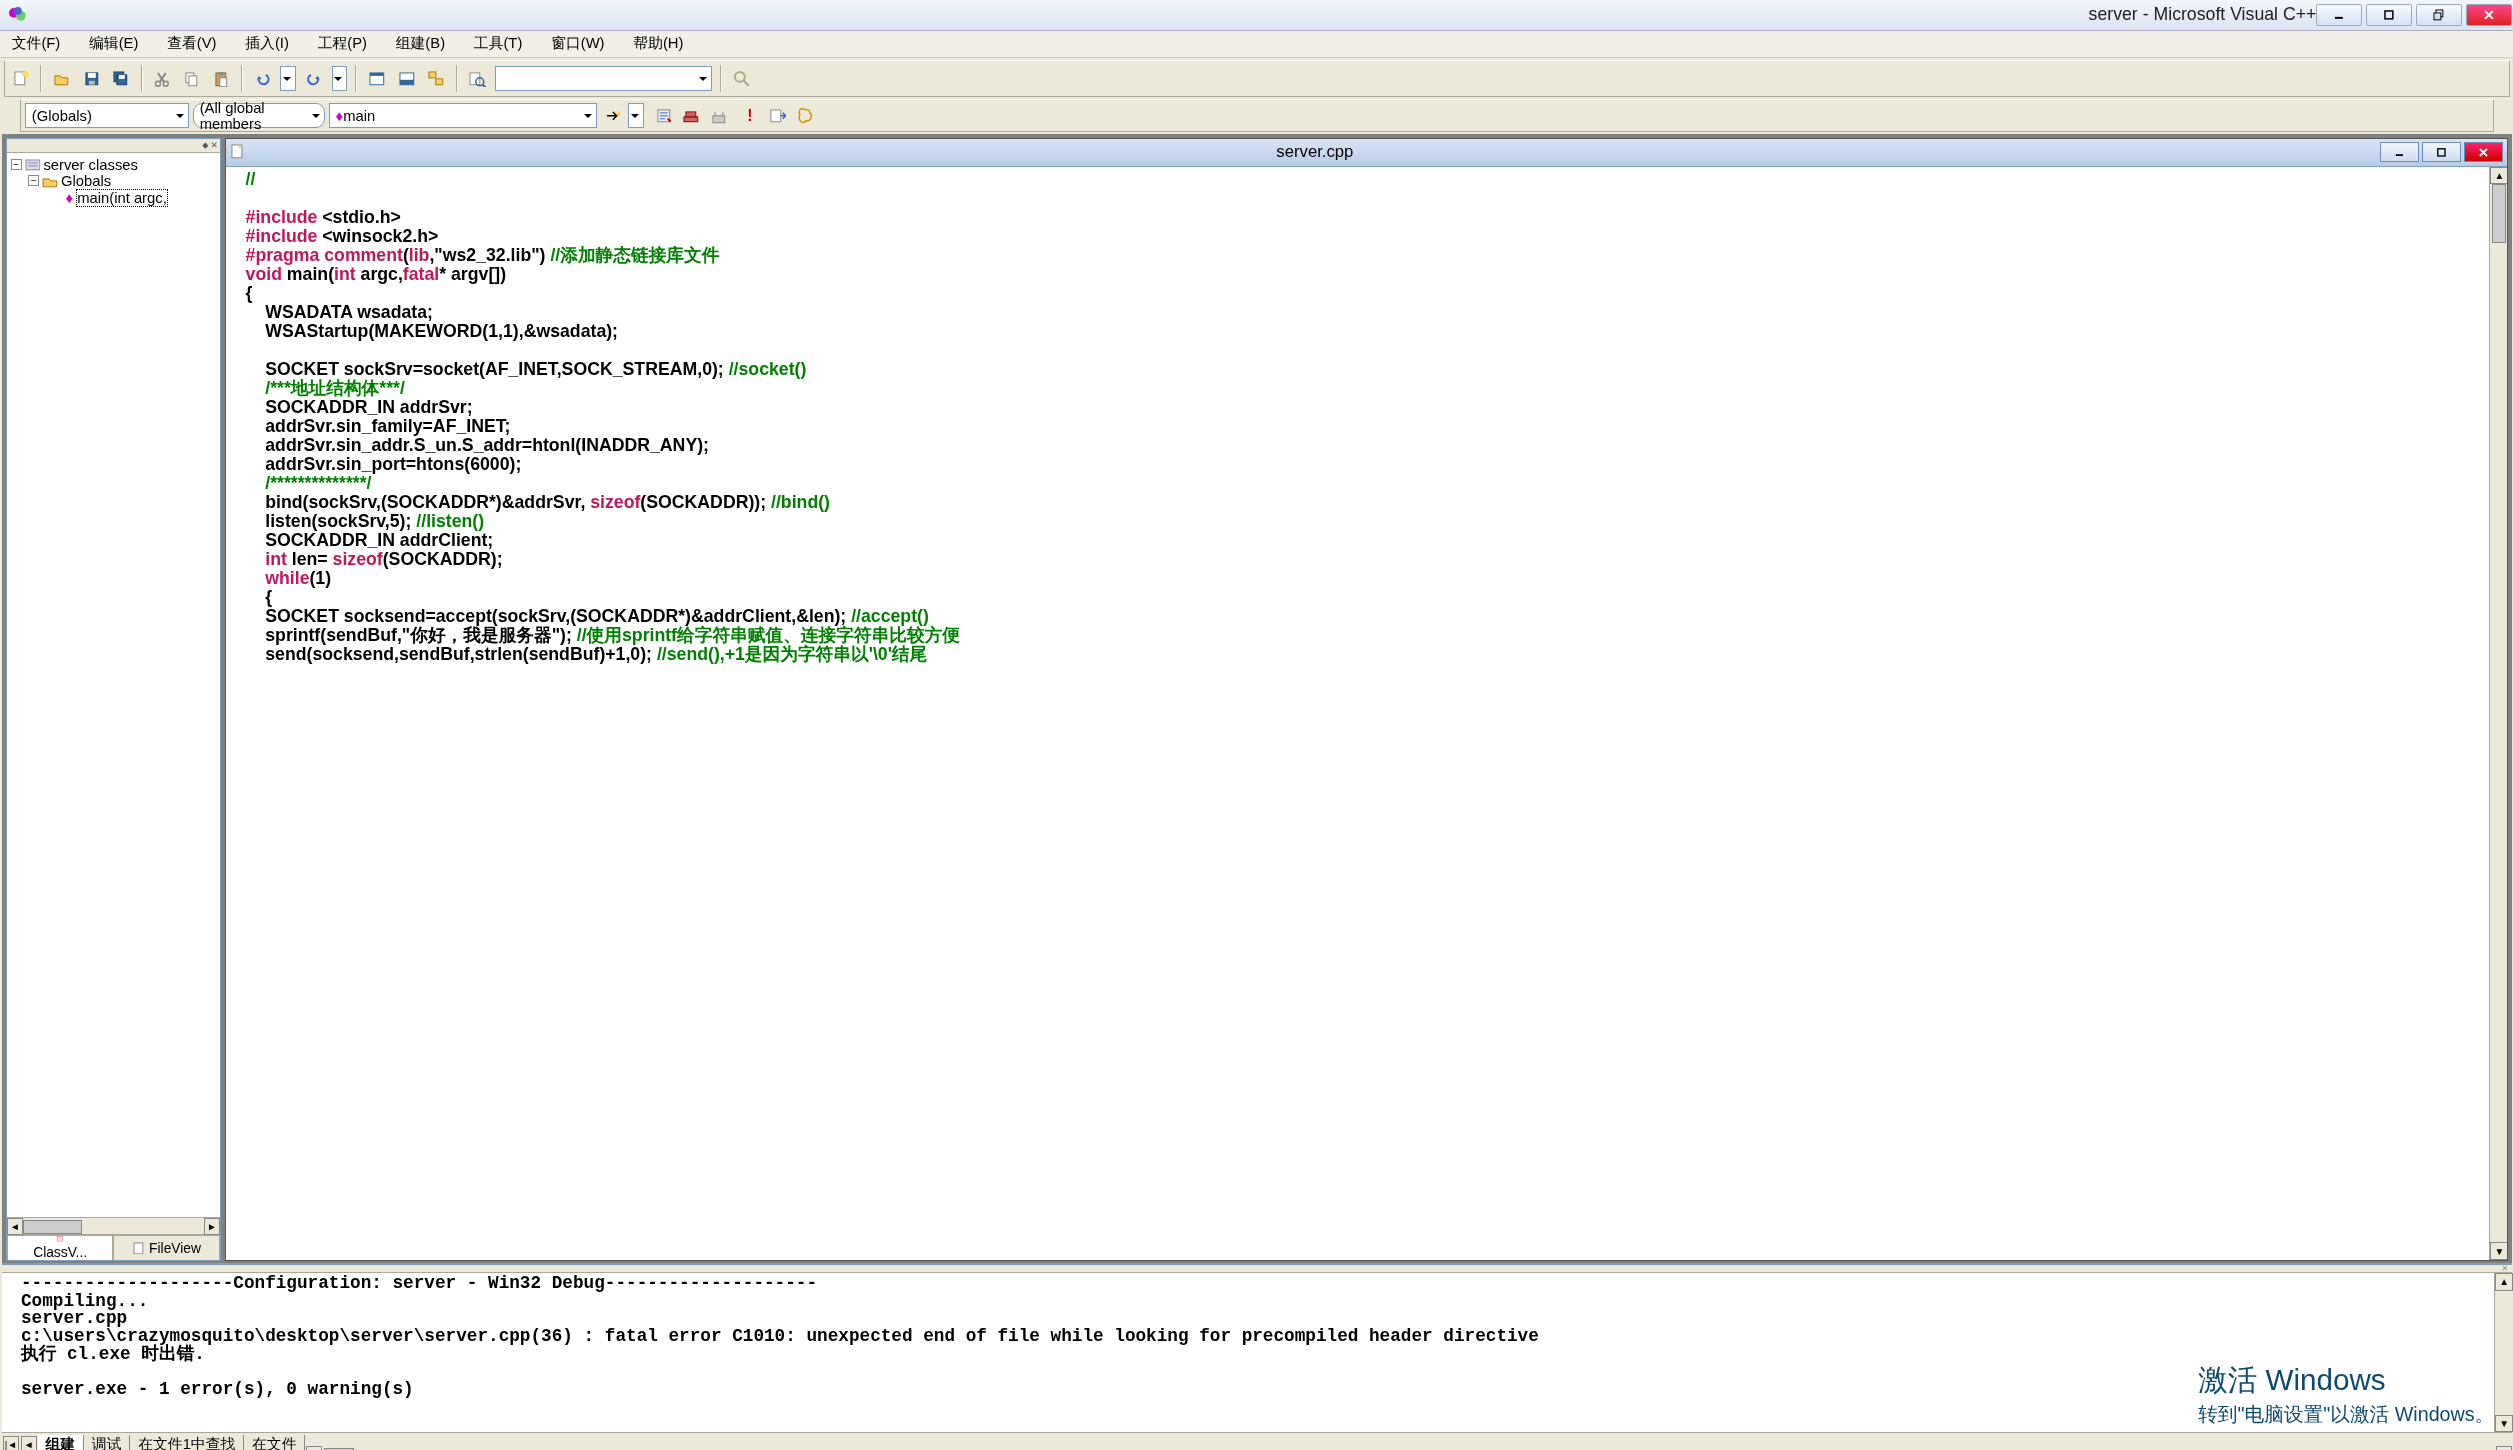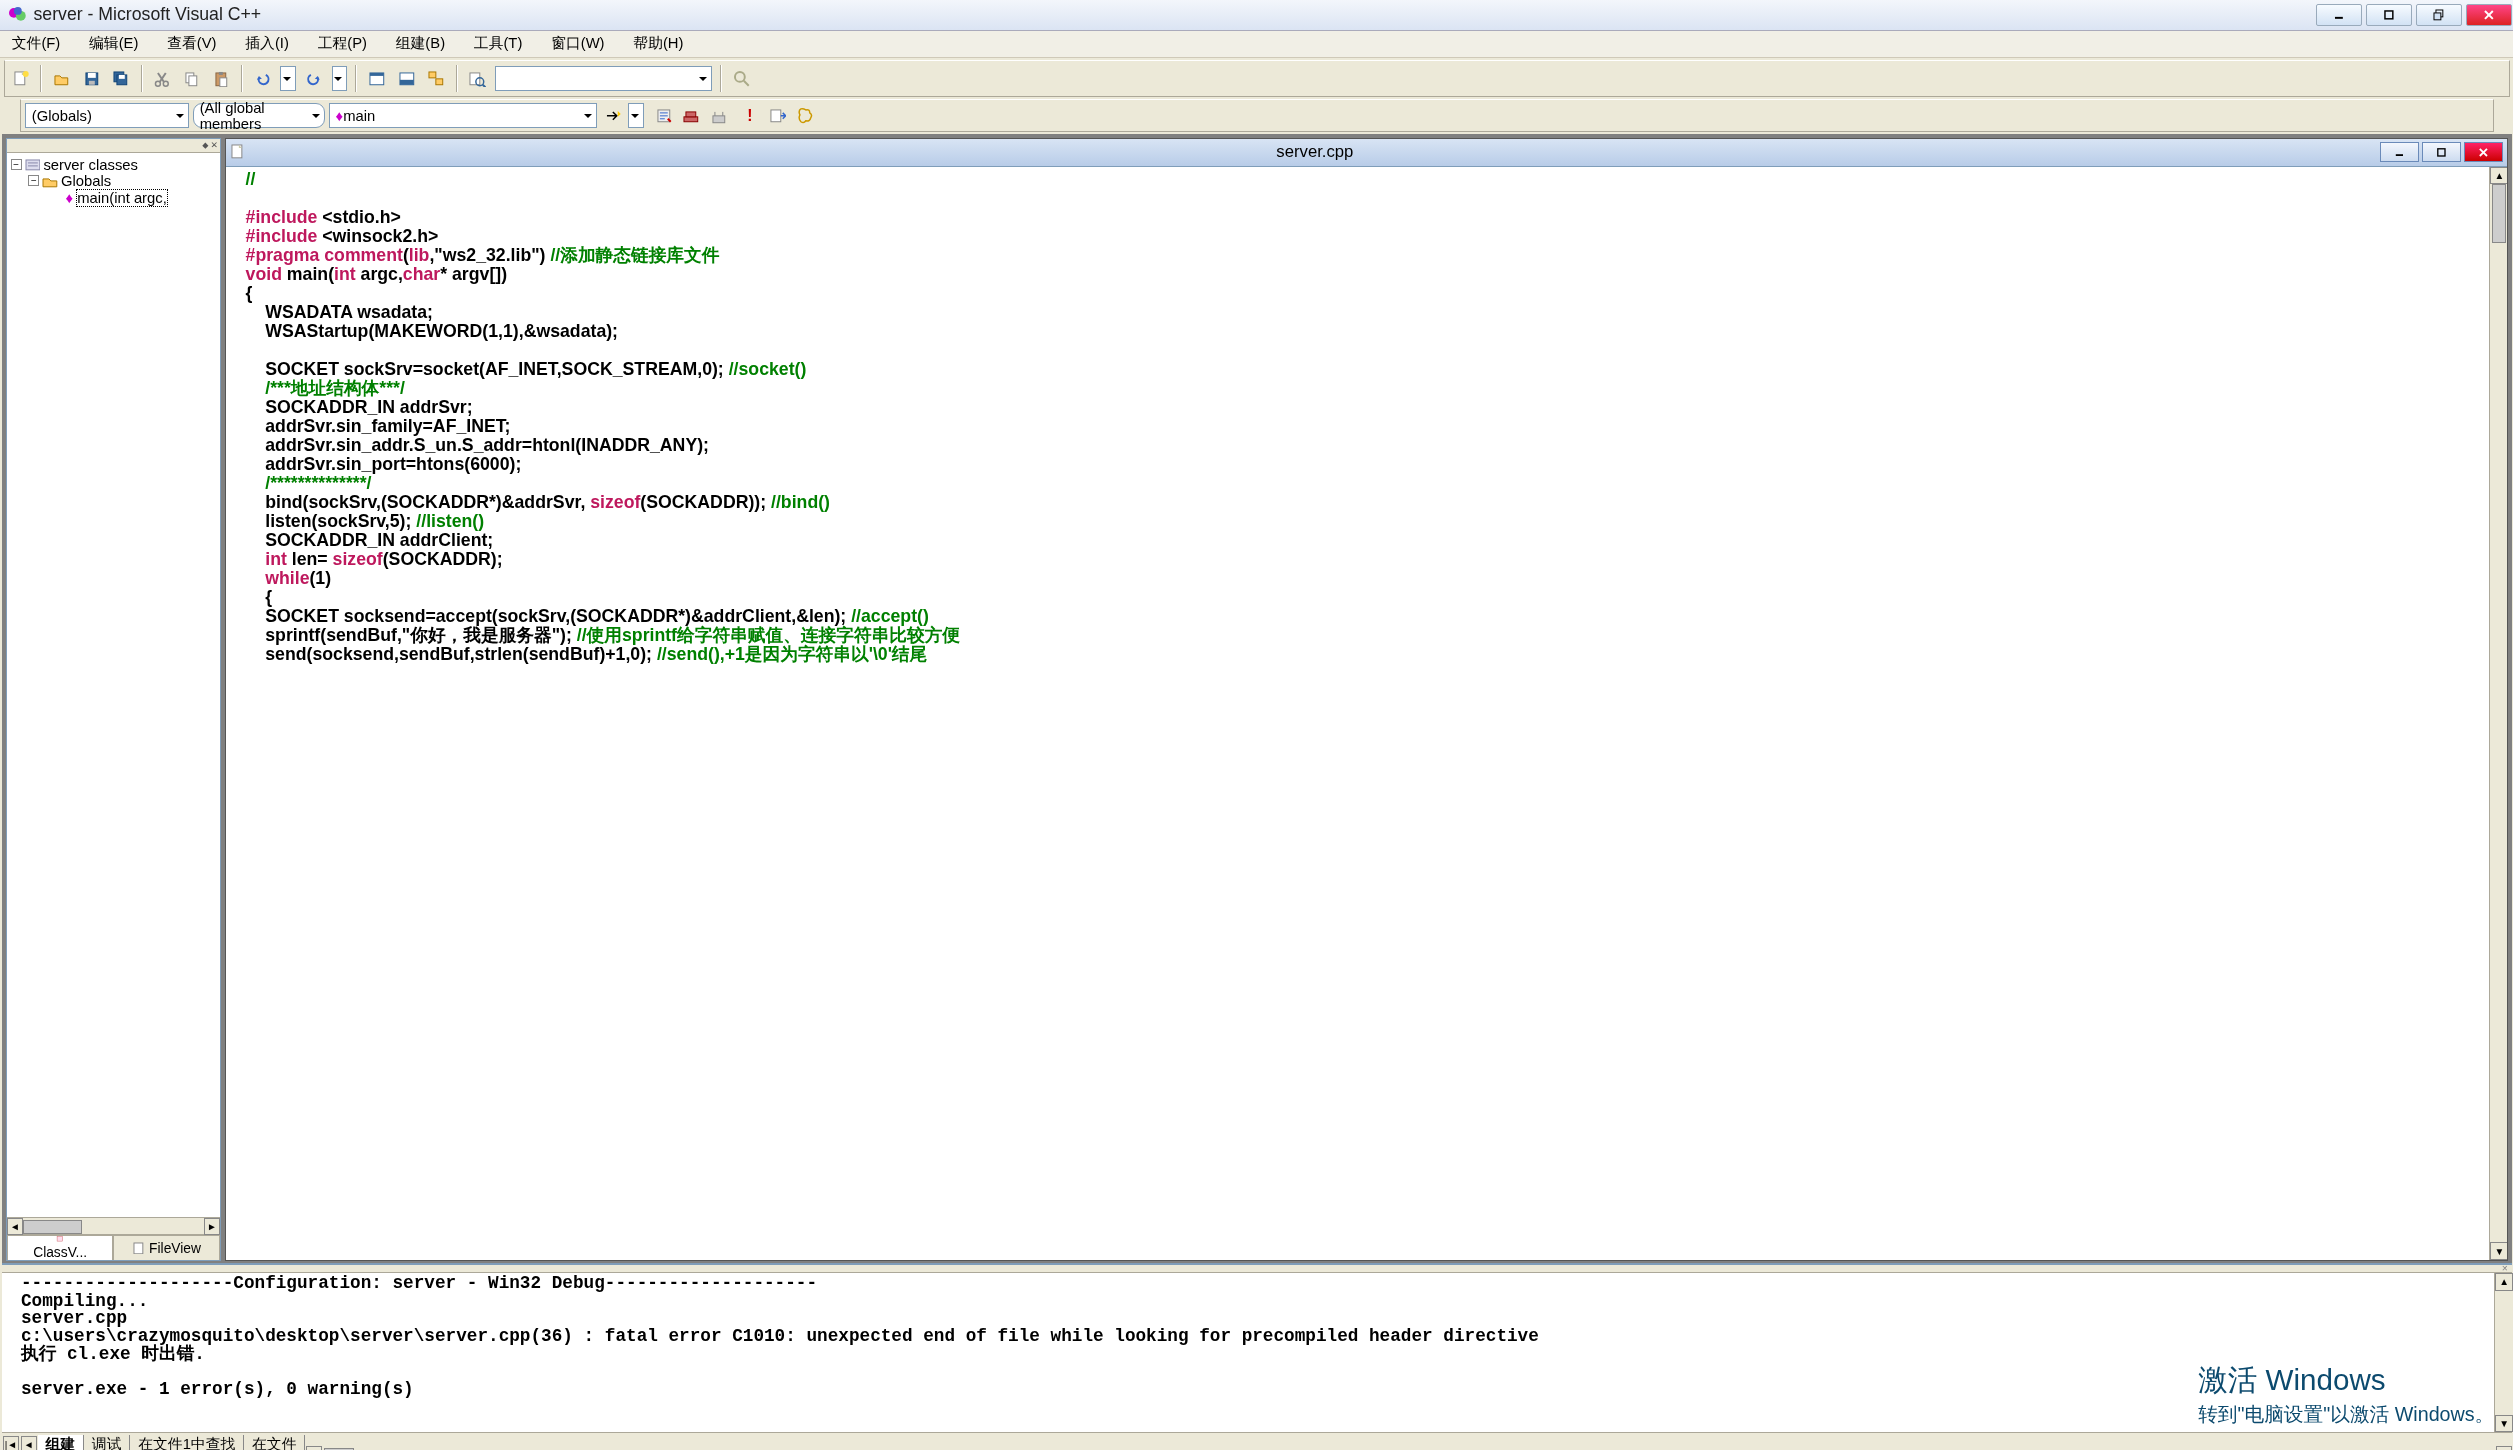--- a/index.html
+++ b/index.html
@@ -1,20 +1,20 @@
 <!DOCTYPE html>
 <html><head>
 <meta charset="utf-8">
 <style>
 * { margin:0; padding:0; box-sizing:border-box; font-family:"Microsoft YaHei","Segoe UI",Tahoma,sans-serif; }
 body { width:2514px; height:1450px; background:#ece9d8; overflow:hidden; position:relative; }
 .titlebar { height:30.5px; background:linear-gradient(#f3f6fb,#dbe4f3); display:flex; align-items:center; border-bottom:1px solid #aab; padding:0 2px; }
 .tb-icon { width:19.7px; height:19.7px; margin:0 5.9px; display:flex; }
 .tb-icon svg { width:19.7px; height:19.7px; }
-.tb-title { flex:1; text-align:left; font-size:17.7px; color:#222; }
+.tb-title { flex:1; text-align:right; font-size:17.7px; color:#222; }
 .tb-btns { display:flex; gap:3.9px; }
 .tb-btn { width:46px; height:21.7px; border:1px solid #9ab; background:linear-gradient(#f7fbff,#d2e2f4); display:flex; align-items:center; justify-content:center; font-size:11.8px; border-radius:2px; cursor:default;}
 .tb-btn.close { background:linear-gradient(#f48,#d22); color:#fff; }
 .tb-btn svg { width:11.8px; height:11.8px; }
 
 .menubar { height:27.6px; background:#f1efe6; display:flex; align-items:center; padding:0 5.9px; border-bottom:1px solid #cfc9b8; font-size:14.8px; color:#000; gap:17px;}
 .menubar span { padding:2px 5.9px; }
 
 .toolbar { height:37px; background:#ece9d8; border:1px solid #aca899; border-top:1px solid #fff; margin:2px 3.9px; display:flex; align-items:center; padding:0 3.9px; gap:5.9px; }
 .toolbar .sep { width:2px; height:27.6px; border-left:1px solid #aca899; border-right:1px solid #fff; margin:0 2px;}
@@ -363,21 +363,21 @@
             </svg>
           </div>
       </div>
     </div>
     <div class="code-area">
       <div class="code" id="code"><span class="cm">//</span>
 <span class=""></span>
 <span class="kw">#include</span><span class=""> &lt;stdio.h&gt;</span>
 <span class="kw">#include</span><span class=""> &lt;winsock2.h&gt;</span>
 <span class="kw">#pragma</span><span class=""> </span><span class="kw">comment</span><span class="">(</span><span class="kw">lib</span><span class="">,"ws2_32.lib") </span><span class="cm">//添加静态链接库文件</span>
-<span class="kw">void</span><span class=""> main(</span><span class="kw">int</span><span class=""> argc,</span><span class="kw">char</span><span class="">* argv[])</span>
+<span class="kw">void</span><span class=""> main(</span><span class="kw">int</span><span class=""> argc,</span><span class="kw">fatal</span><span class="">* argv[])</span>
 <span class="">{</span>
 <span class="">    WSADATA wsadata;</span>
 <span class="">    WSAStartup(MAKEWORD(1,1),&amp;wsadata);</span>
 <span class=""></span>
 <span class="">    SOCKET sockSrv=socket(AF_INET,SOCK_STREAM,0); </span><span class="cm">//socket()</span>
 <span class="">    </span><span class="cm">/***地址结构体***/</span>
 <span class="">    SOCKADDR_IN addrSvr;</span>
 <span class="">    addrSvr.sin_family=AF_INET;</span>
 <span class="">    addrSvr.sin_addr.S_un.S_addr=htonl(INADDR_ANY);</span>
 <span class="">    addrSvr.sin_port=htons(6000);</span>

